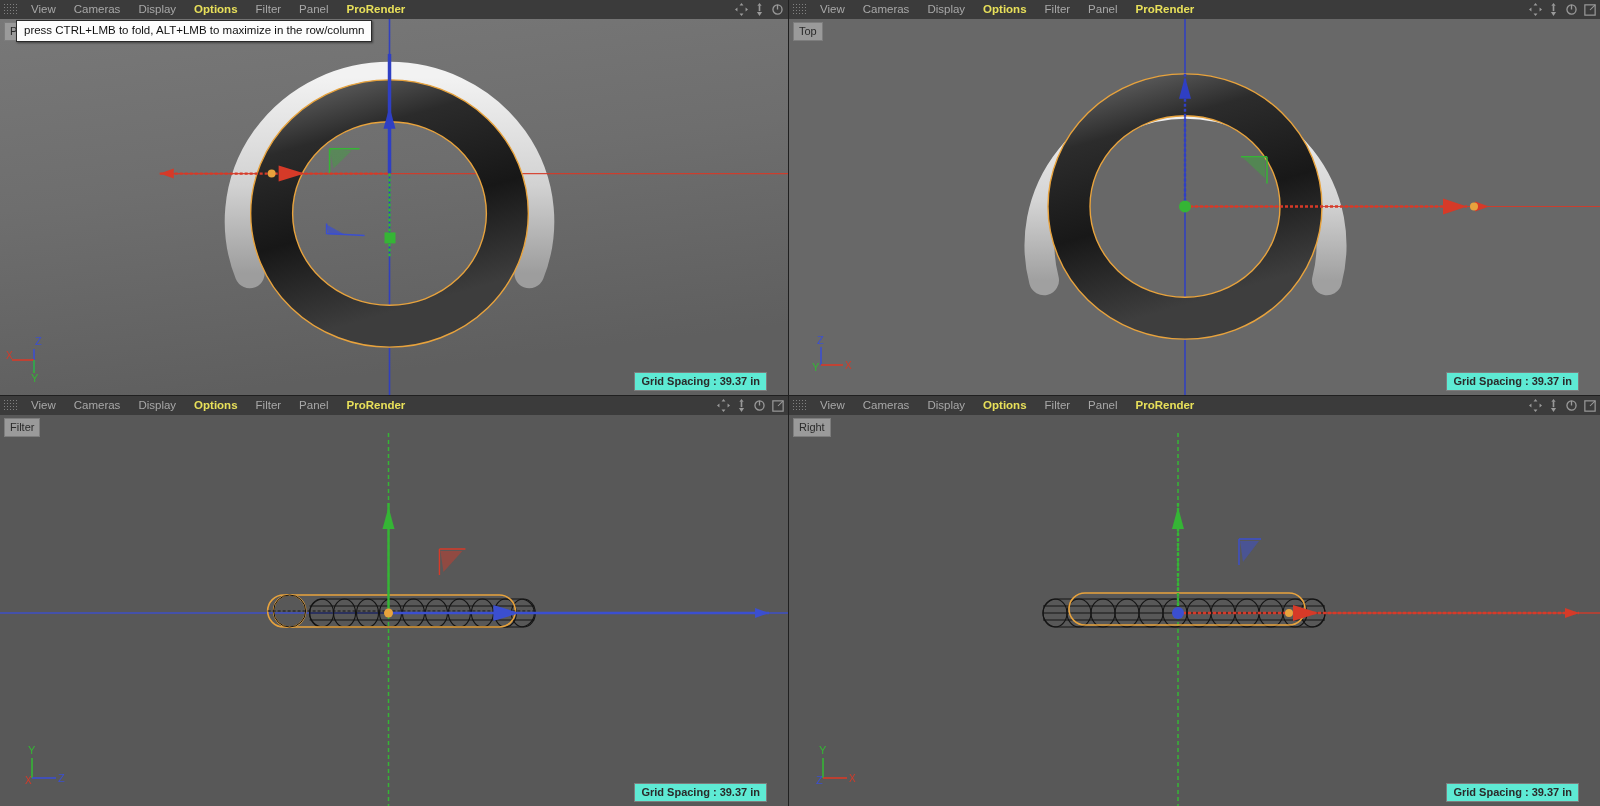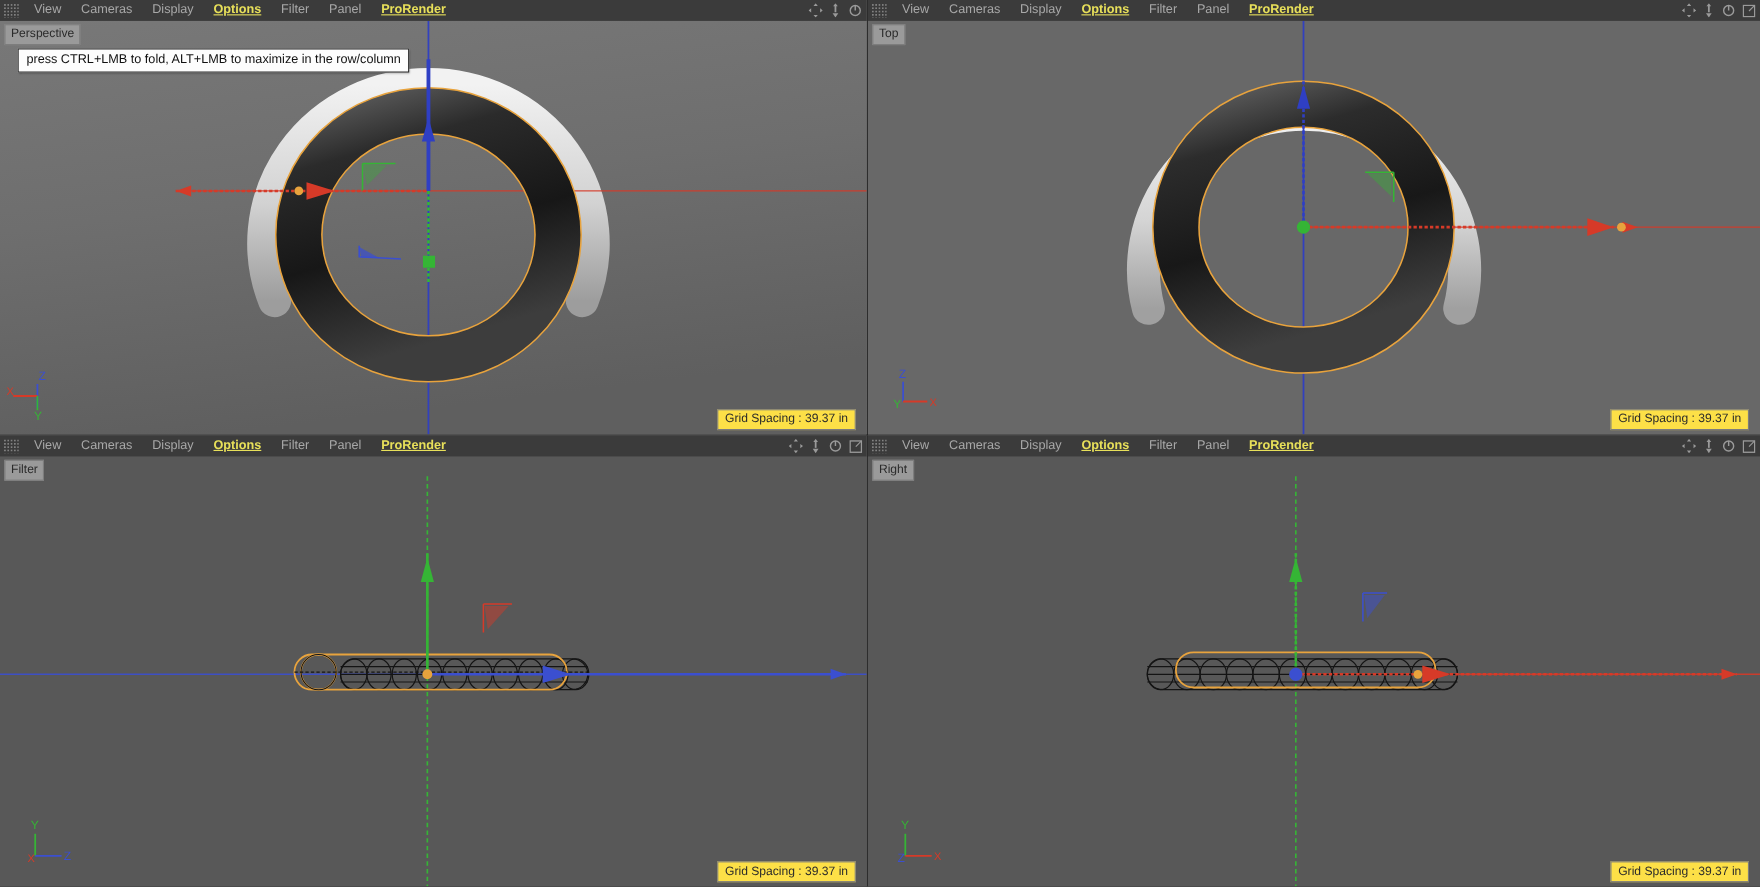--- a/index.html
+++ b/index.html
@@ -38,21 +38,21 @@
       radial-gradient(#8d8d8d 0.7px, transparent 0.8px);
     background-size: 3px 3px;
     background-position: 0 0;
     opacity: .85;
     flex: 0 0 auto;
   }
   .menu-item {
     color: #a8a8a8; padding: 2px 9px 3px 9px; cursor: default;
     line-height: 13px;
   }
-  .menu-item.hl { color: #e8e05a; font-weight: bold; text-decoration: underline; }
+  .menu-item.hl { color: #e8e05a; font-weight: bold; }
 
   .vp-icons {
     position: absolute; right: 4px; top: 0; height: 19px;
     display: flex; align-items: center; gap: 6px;
   }
   .vp-icons svg { display: block; }
 
   
   .vp-canvas {
     position: absolute; left: 0; right: 0; top: 19px; bottom: 0;
@@ -63,31 +63,32 @@
   .vp-label {
     position: absolute; left: 4px; top: 3px;
     background: #9a9a9a; color: #2a2a2a;
     font-size: 11px; line-height: 14px;
     padding: 1px 5px 2px 5px;
     border: 1px solid #7d7d7d;
     z-index: 12;
   }
 
   .grid-spacing {
-    position: absolute; right: 10px; bottom: 4px;
-    background: #fde047; color: #2a2a2a;
+    position: absolute; right: 21px; bottom: 4px;
+    background: #5eead4; color: #2a2a2a;
     font-size: 11px; line-height: 14px;
     padding: 1px 6px 2px 6px;
     border: 1px solid #7d7d7d;
     z-index: 12;
+    font-weight: bold;
   }
 
   
   .tooltip {
-    position: absolute; left: 16px; top: 44px;
+    position: absolute; left: 16px; top: 20px;
     background: #fdfdfd; color: #111;
     font-size: 11.5px; line-height: 15px;
     padding: 2px 7px 3px 7px;
     border: 1px solid #2a2a2a;
     box-shadow: 1px 1px 2px rgba(0,0,0,.45);
     z-index: 60; white-space: nowrap;
   }
 
   
   .axis-gizmo { position: absolute; z-index: 11; }

